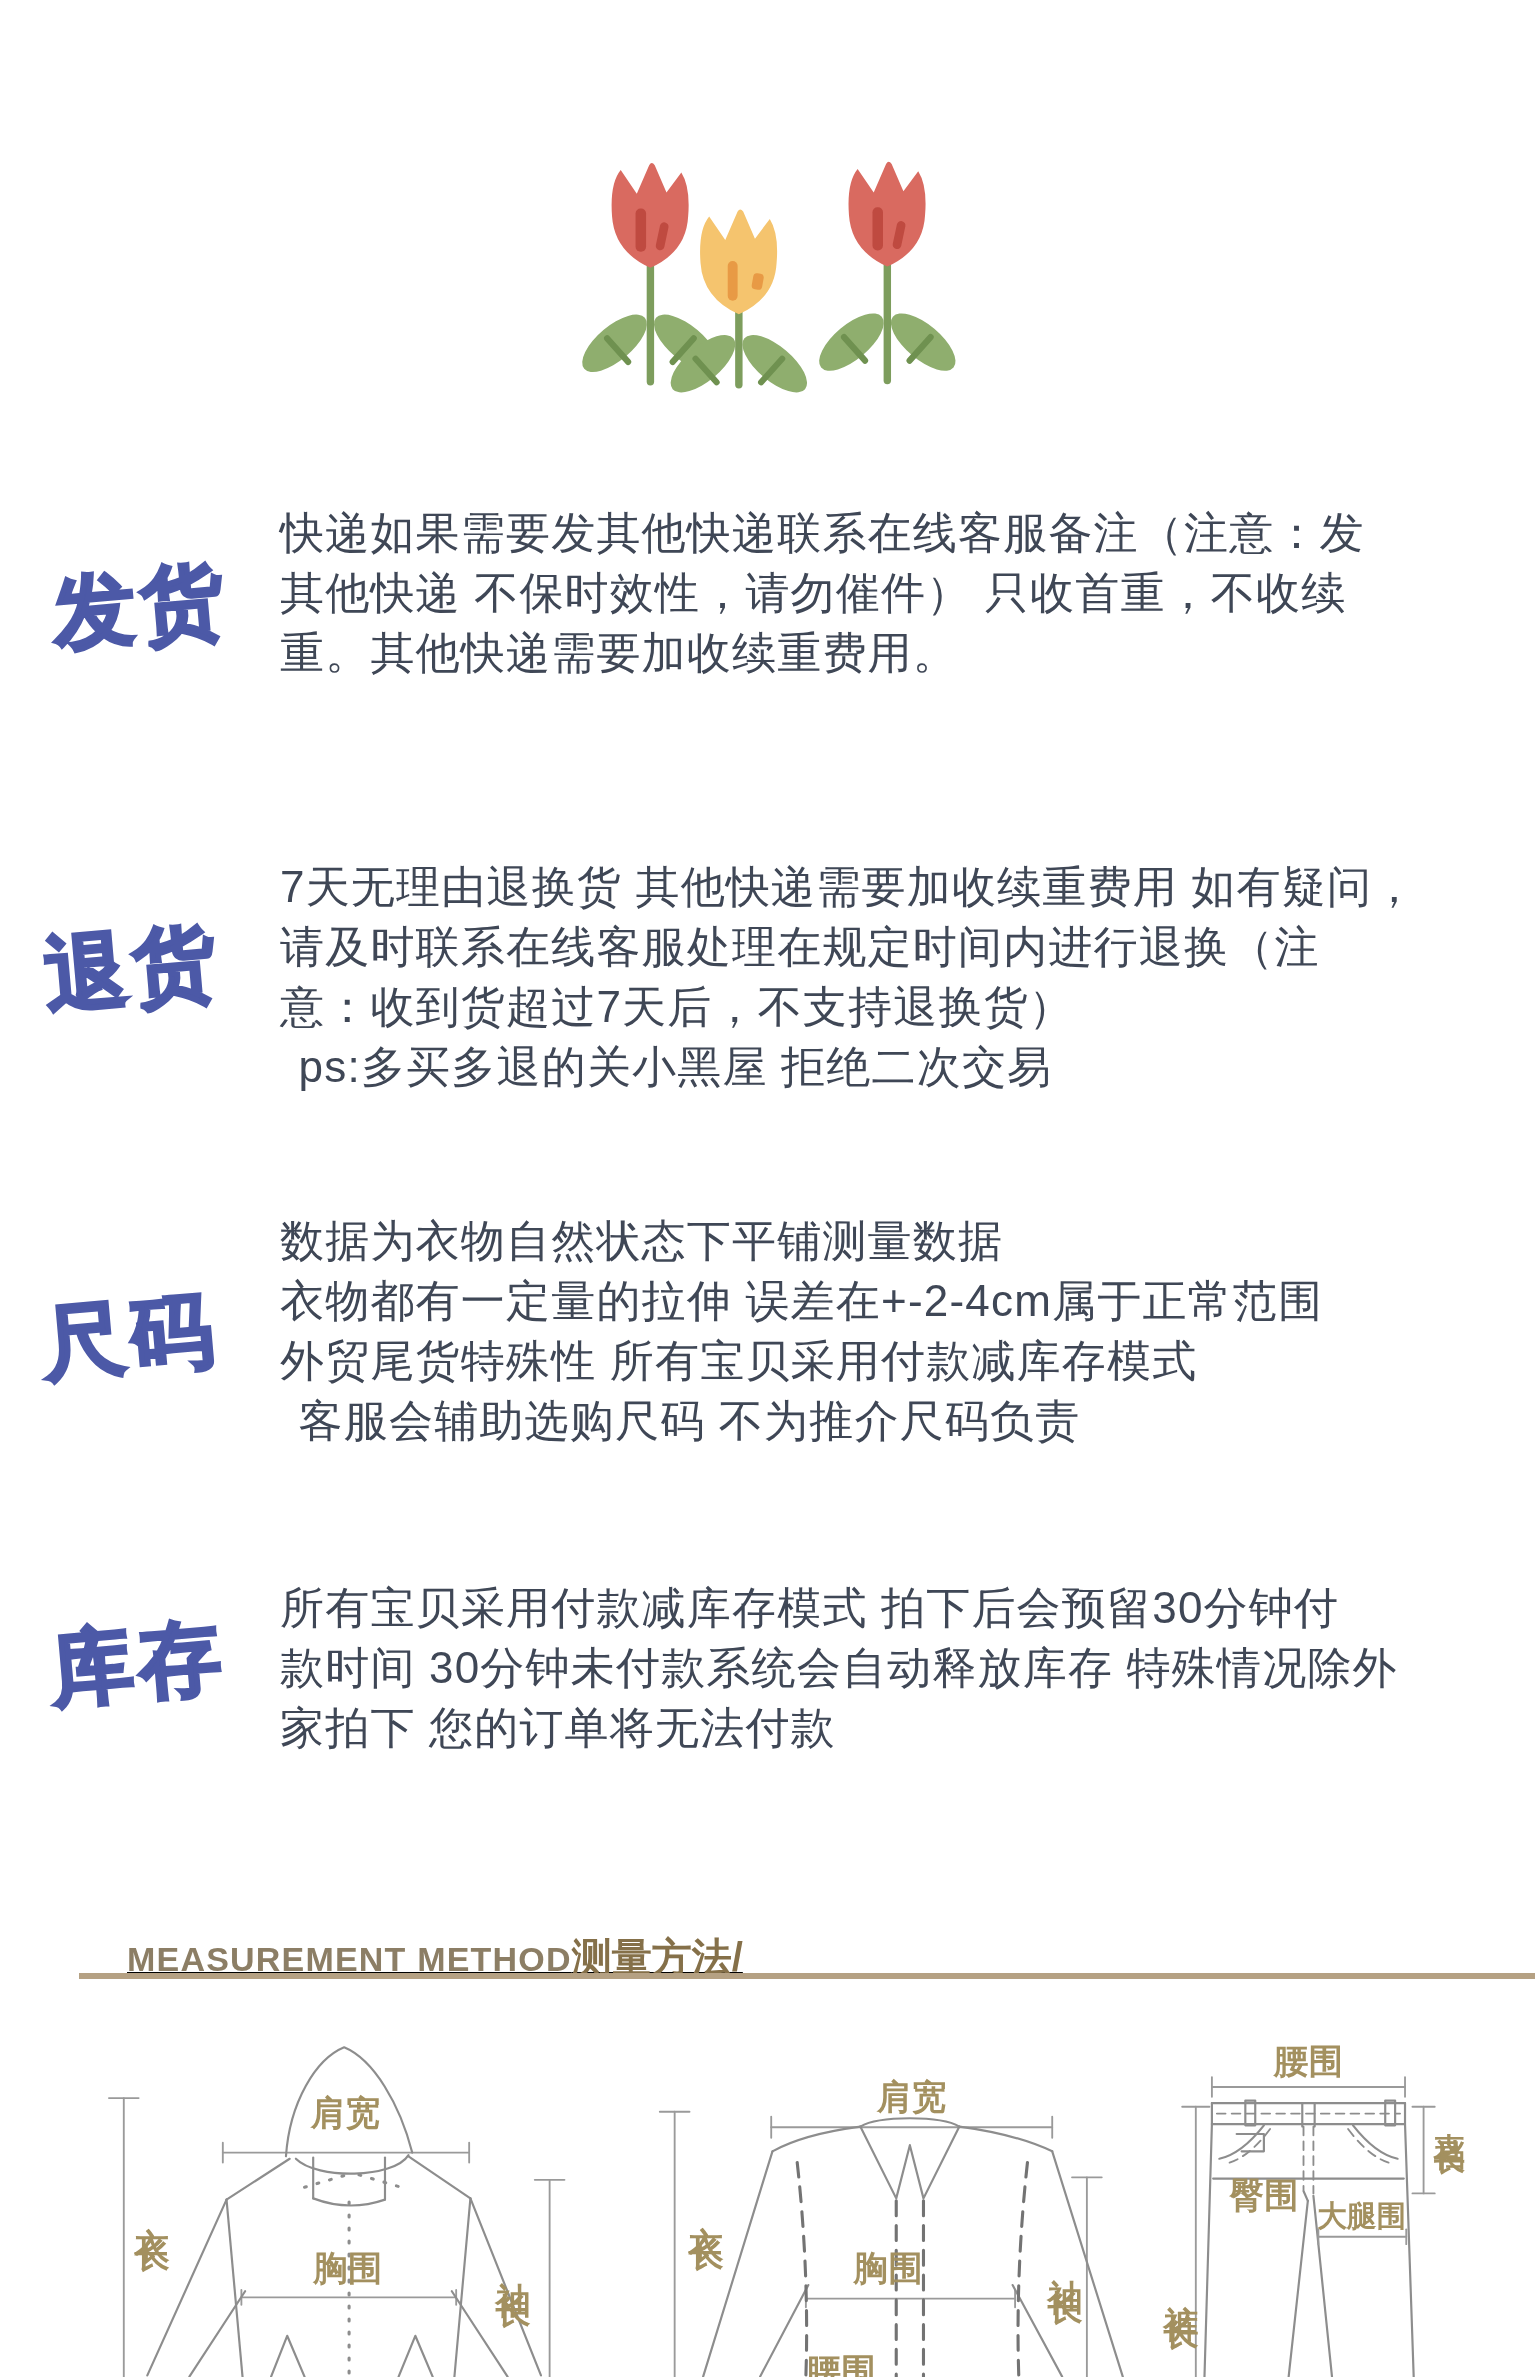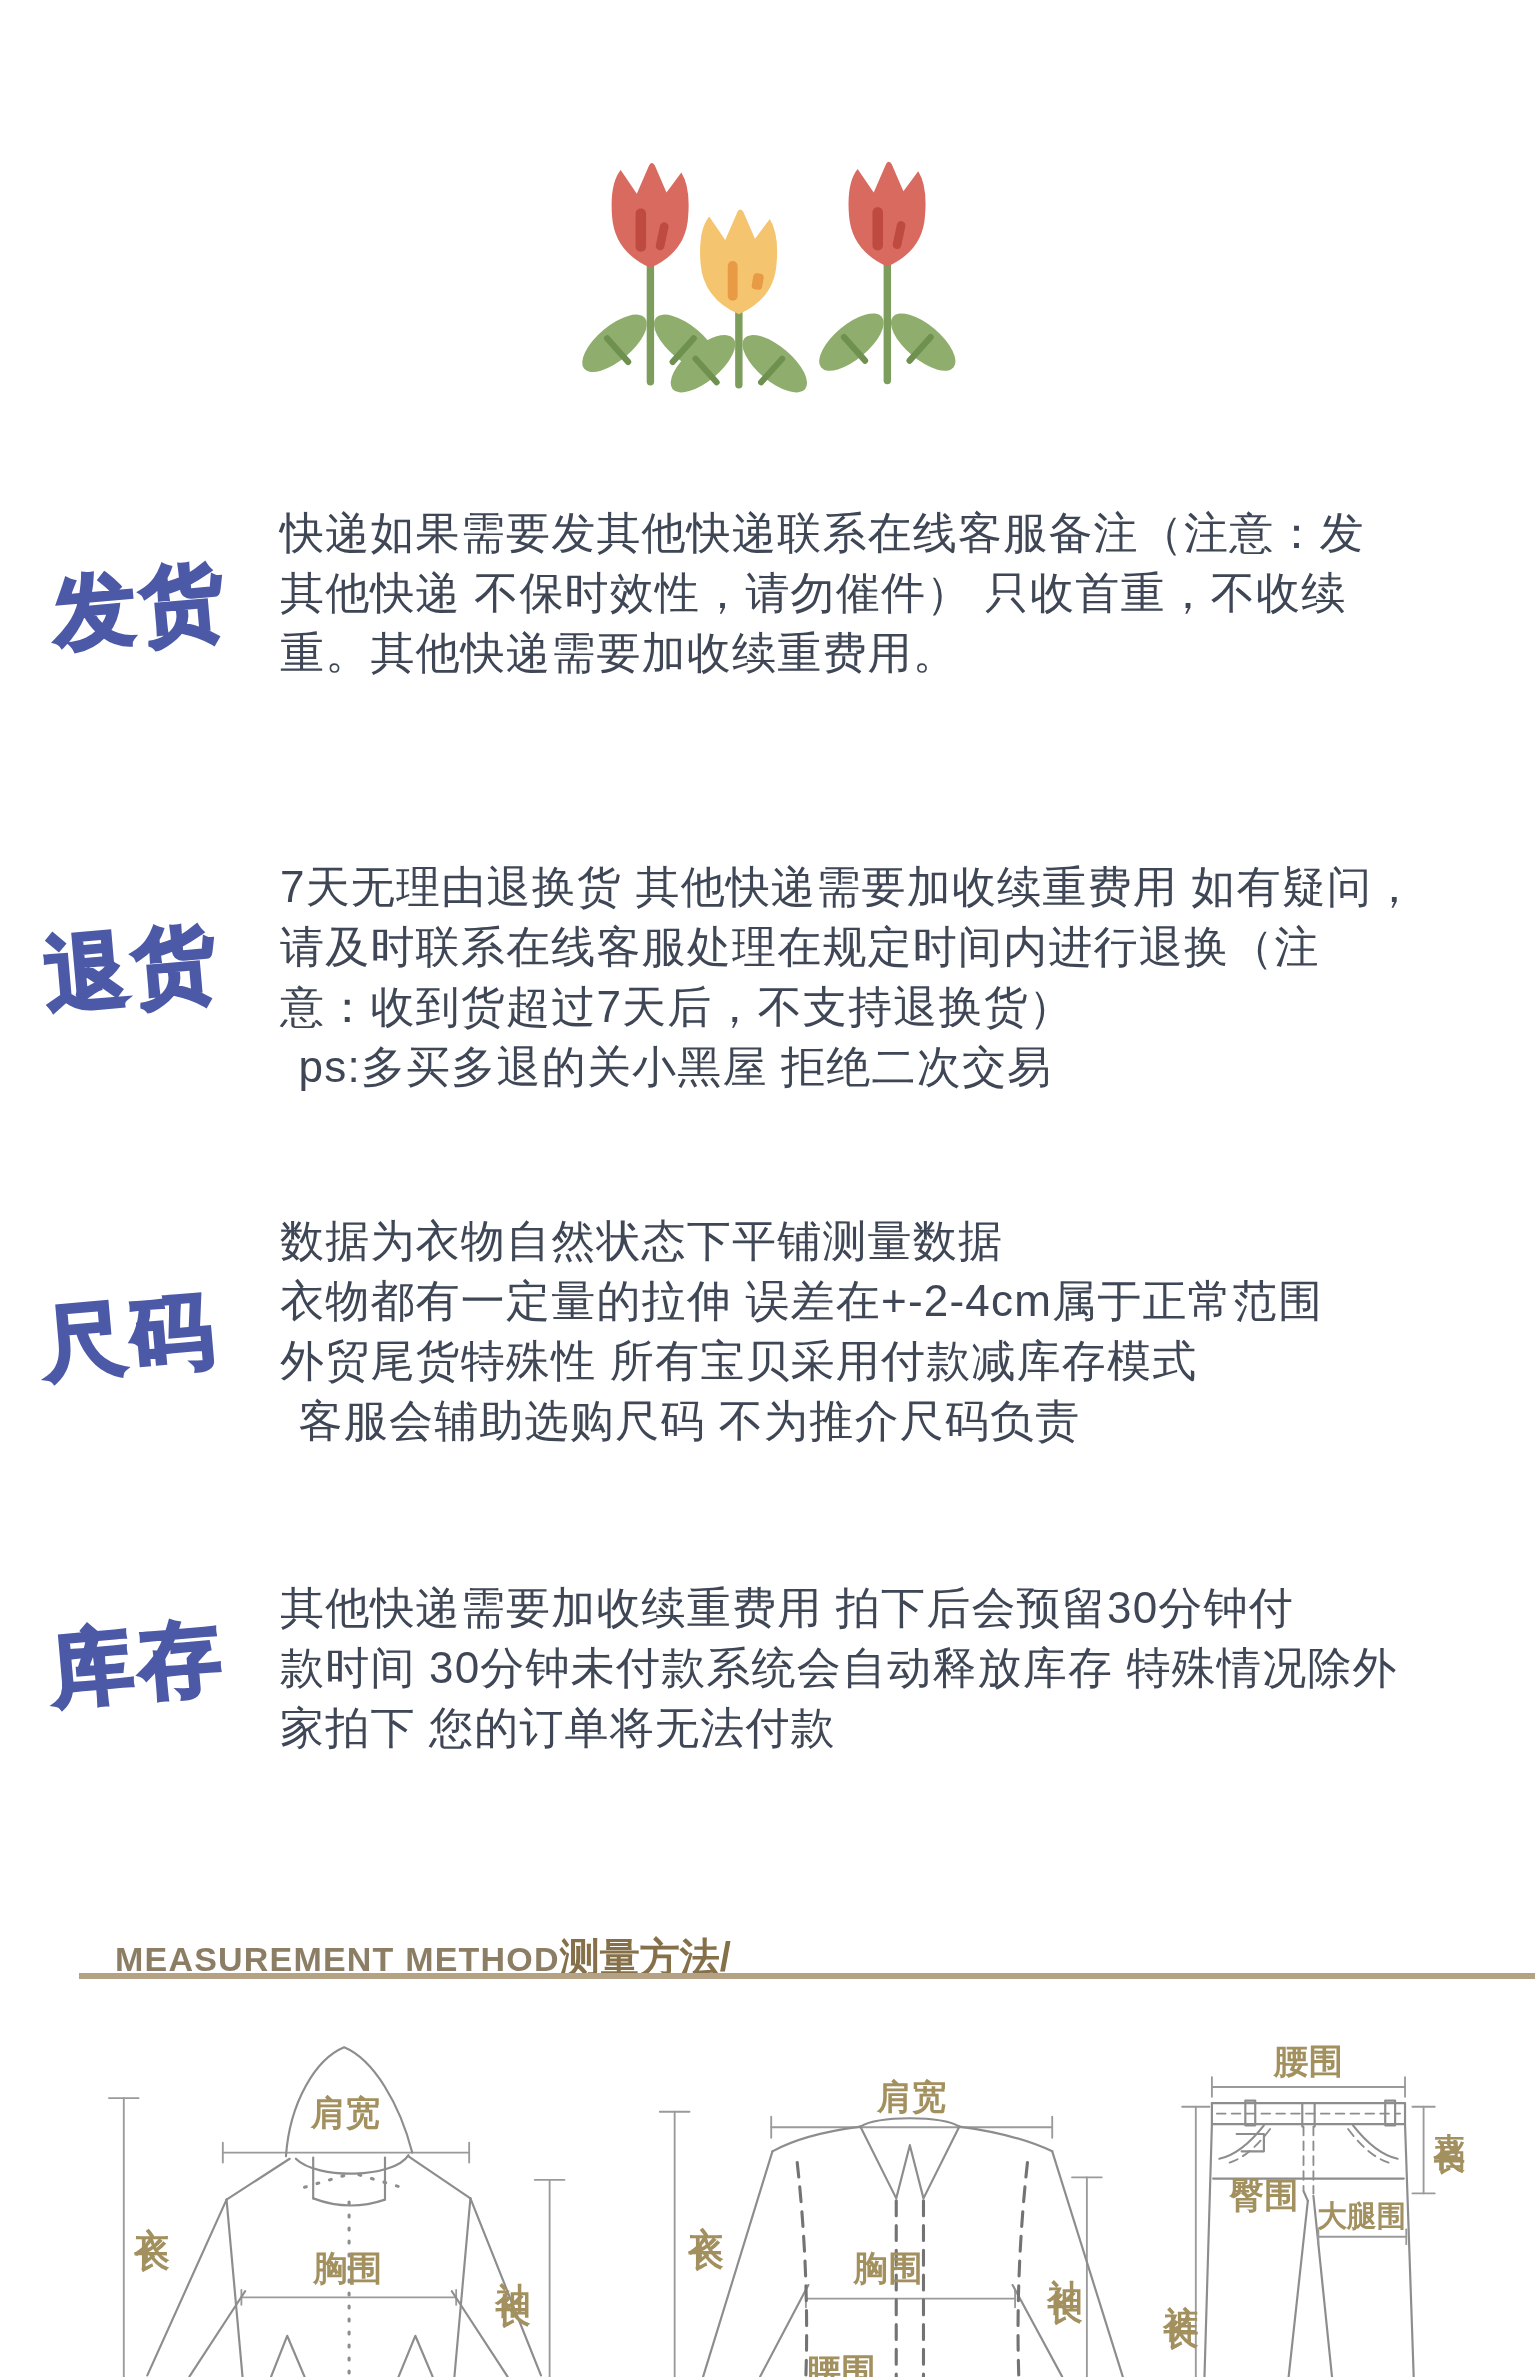--- a/index.html
+++ b/index.html
@@ -12,21 +12,21 @@
   
   .sec-label{position:absolute;font-size:82px;font-weight:900;color:var(--section-label);
              letter-spacing:6.2px;transform:rotate(-5deg);
              -webkit-text-stroke:3.1px var(--section-label);white-space:nowrap;}
   .sec-text{position:absolute;left:280px;width:1133px;}
   .sec-text .line{height:60px;line-height:60px;font-size:44px;letter-spacing:1.2px;
                   color:var(--body-text);white-space:nowrap;}
   .sec-text .line.indent{padding-left:18.6px;}
 
   
-  .mm-title{position:absolute;left:115px;top:1930px;white-space:nowrap;}
+  .mm-title{position:absolute;left:127px;top:1930px;white-space:nowrap;text-decoration:underline;}
   .mm-title .en{font-size:34px;font-weight:700;letter-spacing:1.2px;color:var(--header-en);}
   .mm-title .cn{font-size:40px;font-weight:900;color:var(--header-cn);}
   .mm-rule{position:absolute;left:79px;top:1973px;width:1456px;height:5.6px;
            background:var(--header-rule);}
 
   
   .diagrams{position:absolute;left:0;top:1994px;width:1535px;height:384px;}
   .garment{stroke:var(--diagram-line);stroke-width:3.5;fill:none;
            stroke-linecap:round;stroke-linejoin:round;}
   .meas{stroke:var(--diagram-measure);stroke-width:3;fill:none;stroke-linecap:round;}
@@ -105,21 +105,21 @@
   <div class="sec-label" style="left:43px;top:1283px;">尺码</div>
   <div class="sec-text" style="top:1211px;">
     <div class="line">数据为衣物自然状态下平铺测量数据</div>
     <div class="line">衣物都有一定量的拉伸 误差在+-2-4cm属于正常范围</div>
     <div class="line">外贸尾货特殊性 所有宝贝采用付款减库存模式</div>
     <div class="line indent">客服会辅助选购尺码 不为推介尺码负责</div>
   </div>
 
   <div class="sec-label" style="left:51px;top:1609px;">库存</div>
   <div class="sec-text" style="top:1578px;">
-    <div class="line">其他快递需要加收续重费用 拍下后会预留30分钟付</div>
+    <div class="line">所有宝贝采用付款减库存模式 拍下后会预留30分钟付</div>
     <div class="line">款时间 30分钟未付款系统会自动释放库存 特殊情况除外</div>
     <div class="line">家拍下 您的订单将无法付款</div>
   </div>
 
   <div class="mm-title">
     <span class="en">MEASUREMENT METHOD</span><span class="cn">测量方法/</span>
   </div>
   <div class="mm-rule"></div>
 
   <svg class="diagrams" viewBox="0 0 2480 620">

